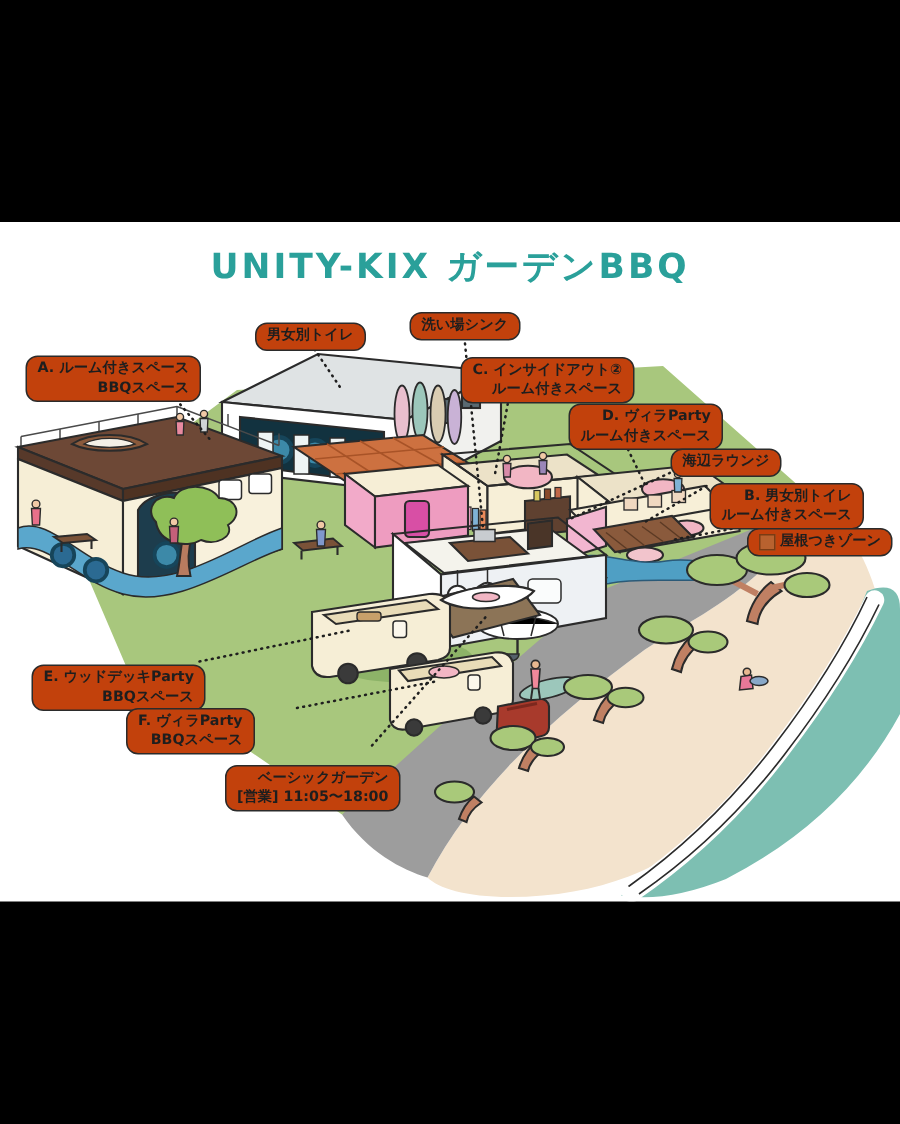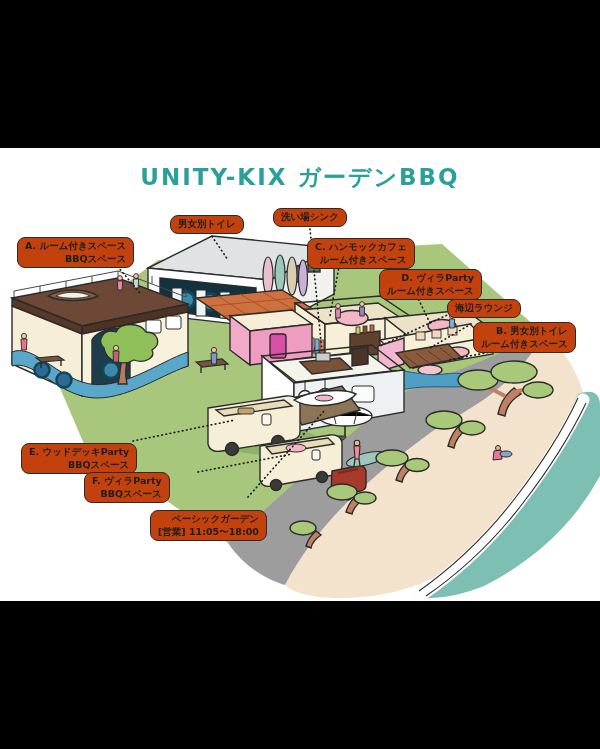--- a/index.html
+++ b/index.html
@@ -305,34 +305,37 @@
     <span>男女別トイレ</span>
   </div>
   <div class="callout" style="left:273px;top:49px">
     <span>洗い場シンク</span>
   </div>
   <div class="callout" style="left:17px;top:78px">
     <span>A. ルーム付きスペース</span>
     <span>BBQスペース</span>
   </div>
   <div class="callout" style="left:307px;top:79px">
-    <span>C. ハンモックカフェ</span>
+    <span>C. インサイドアウト②</span>
     <span>ルーム付きスペース</span>
   </div>
   <div class="callout" style="left:379px;top:110px">
     <span>D. ヴィラParty</span>
     <span>ルーム付きスペース</span>
   </div>
   <div class="callout" style="left:447px;top:140px">
     <span>海辺ラウンジ</span>
   </div>
   <div class="callout" style="left:473px;top:163px">
     <span>B. 男女別トイレ</span>
     <span>ルーム付きスペース</span>
   </div>
+  <div class="callout" style="left:498px;top:193px">
+    <span class="inline swatch" style="background:#b8622f"></span><span class="inline">屋根つきゾーン</span>
+  </div>
   <div class="callout" style="left:21px;top:284px">
     <span>E. ウッドデッキParty</span>
     <span>BBQスペース</span>
   </div>
   <div class="callout" style="left:84px;top:313px">
     <span>F. ヴィラParty</span>
     <span>BBQスペース</span>
   </div>
   <div class="callout" style="left:150px;top:351px">
     <span>ベーシックガーデン</span>

